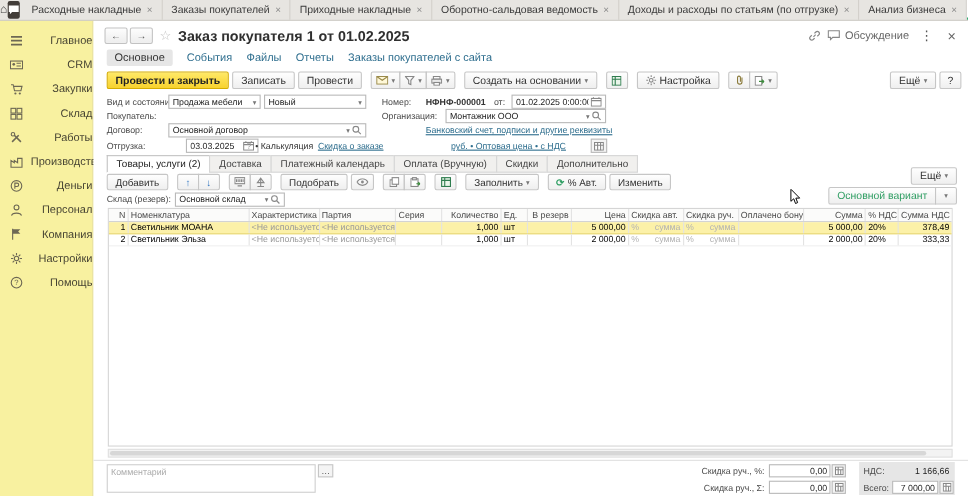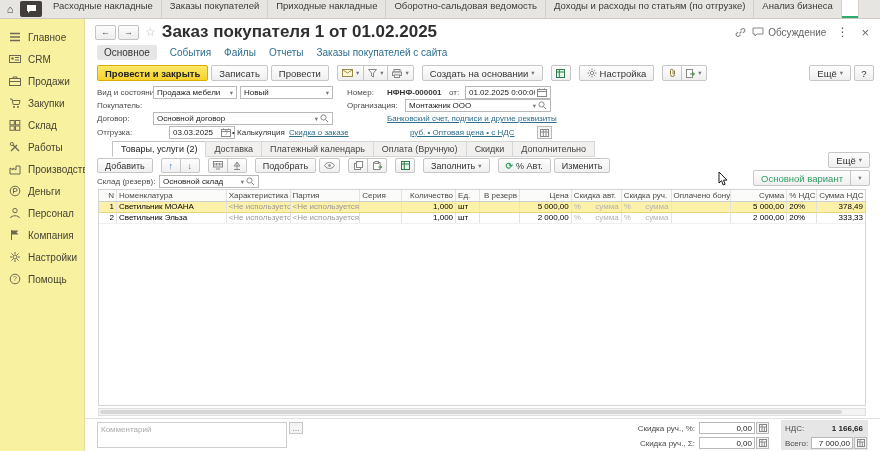--- a/index.html
+++ b/index.html
@@ -7,42 +7,42 @@
   body { font-family:"Liberation Sans", sans-serif; background:#fff; }
   .screen { position:relative; width:880px; height:451px; overflow:hidden; background:#fff; }
 
   
   .wtabs { position:absolute; left:0; top:0; width:880px; height:19px; background:#e7e5e1;
            border-bottom:1px solid #ccc9c4; display:flex; align-items:stretch; }
   .home-btn { width:20px; display:flex; align-items:center; justify-content:center; color:#3f3f3f; font-size:11px; }
   .msg-btn { width:22px; margin:1px 3px 1px 0; background:#423d39; border-radius:2px;
              display:flex; align-items:center; justify-content:center; }
   .wtab { display:flex; align-items:center; gap:5px; padding:0 8px; font-size:9.5px; color:#3a3a3a;
-          border-right:1px solid #d3d0cb; white-space:nowrap;flex-direction:column; }
+          border-right:1px solid #d3d0cb; white-space:nowrap; }
   .wtab .x { color:#8a8a8a; font-size:9px; }
   .wtab.active { background:#fff; box-shadow:inset 0 -2px 0 #2faa6e; }
 
   
   .sidebar { position:absolute; left:0; top:19px; width:85px; bottom:0; background:#f8f1a0;
              border-right:1px solid #e3dba2; padding-top:7px; }
-  .snav { display:flex; align-items:center; gap:7px; height:22px; padding-left:9px; cursor:default; }
+  .snav { display:flex; align-items:center; gap:7px; height:22px; padding-left:9px; cursor:default;justify-content:space-between; }
   .snav span.lbl { font-size:10px; color:#474433; }
   .sico { width:12px; height:12px; flex:0 0 12px; }
   .sico svg { display:block; }
 
   
   .main { position:absolute; left:85px; top:19px; right:0; bottom:0; background:#fff; }
 
   .dh { position:absolute; left:10px; top:4px; right:8px; height:18px; display:flex; align-items:center; gap:6px; }
   .navbtn { width:21px; height:15px; border:1px solid #c2c2c2; border-radius:2px;
             background:linear-gradient(#fdfdfd,#ededed); font-size:9px; color:#555;
             display:flex; align-items:center; justify-content:center; }
   .navbtn+.navbtn { margin-left:-4px; }
   .star { color:#c3c3c3; font-size:12px; }
-  .doctitle { font-size:17px; font-weight:bold; color:#2f2f2f; white-space:nowrap; }
+  .doctitle { font-size:13px; font-weight:bold; color:#2f2f2f; white-space:nowrap; }
   .dh .sp { flex:1; }
   .hicon { color:#666; display:flex; align-items:center; gap:4px; font-size:10px; }
   .kebab { font-size:12px; color:#555; padding:0 4px; }
   .wclose { font-size:13px; color:#666; padding:0 3px; }
 
   .nav-tabs { position:absolute; left:12px; top:26px; display:flex; align-items:center; gap:13px; font-size:10px; }
   .nav-pill { background:#e6e6e6; border-radius:2px; padding:2px 7px; color:#333; }
   .nav-lnk { color:#2e6e8e; }
 
   
@@ -70,21 +70,21 @@
   .lnk { position:absolute; top:2px; font-size:8px; color:#2e6e8e; text-decoration:underline; white-space:nowrap; }
   .plain { position:absolute; top:2px; font-size:8px; color:#333; white-space:nowrap; }
   .numv { font-weight:bold; }
   .qmark { position:absolute; top:2px; font-size:8px; color:#999; }
   .icbtn { position:absolute; height:13px; width:15px; border:1px solid #b9b9b9; background:#f4f4f4;
            display:flex; align-items:center; justify-content:center; }
 
   
   .stabs { position:absolute; left:12px; top:122px; display:flex; font-size:9px; }
   .stab { padding:2px 8px; border:1px solid #d6d6d6; background:#f1f0ee; color:#444; margin-left:-1px; white-space:nowrap; }
-  .stab.active { background:#fff; border-color:#c2c2c2; border-bottom-color:#fff; color:#222; margin-left:15px; }
+  .stab.active { background:#fff; border-color:#c2c2c2; border-bottom-color:#fff; color:#222; margin-left:0; }
 
   
   .ttb { position:absolute; left:12px; top:139px; display:flex; gap:3px; }
   .ttb .btn { height:15px; font-size:9px; }
   .arr { color:#2f74c0; font-weight:bold; font-size:9px; }
   .grn { color:#2f9e63; font-weight:bold; }
   .more-top { position:absolute; right:10px; top:133px; }
   .variant { position:absolute; right:10px; top:151px; display:flex; }
   .variant .btn { height:16px; color:#2f9e63; }
 
@@ -175,29 +175,20 @@
       </div>
     <div class="snav">
         <span class="sico">
           <svg width="12" height="12">
             <rect x="0.5" y="2.5" width="11" height="7" fill="none" stroke="#6d6854"></rect>
             <circle cx="3.5" cy="5.5" r="1.2" fill="#6d6854"></circle>
             <path d="M6 4.5h4M6 7h4" stroke="#6d6854"></path>
           </svg>
         </span>
         <span class="lbl">CRM</span>
-      </div>
-    <div class="snav">
-        <span class="sico">
-          <svg width="12" height="12">
-            <rect x="0.5" y="3.5" width="11" height="7" fill="none" stroke="#6d6854"></rect>
-            <path d="M4 3.5V2h4v1.5M0.5 6.5h11" stroke="#6d6854" fill="none"></path>
-          </svg>
-        </span>
-        <span class="lbl">Продажи</span>
       </div>
     <div class="snav">
         <span class="sico">
           <svg width="12" height="12">
             <path d="M1 2h2l1.2 5.5H10L11 3.5H3.5" fill="none" stroke="#6d6854"></path>
             <circle cx="5" cy="10" r="1" fill="#6d6854"></circle>
             <circle cx="9" cy="10" r="1" fill="#6d6854"></circle>
           </svg>
         </span>
         <span class="lbl">Закупки</span>
@@ -626,21 +617,21 @@
     <span class="flabel" style="left:530px; top:420px; width:80px; text-align:right">Скидка руч., Σ:</span>
     <div class="finp" style="left:614px; top:418px; width:56px">0,00</div>
     <div class="fcalc" style="left:671px; top:418px">
         <svg width="8" height="8">
           <rect x="0.5" y="0.5" width="7" height="7" fill="#fff" stroke="#888"></rect>
           <path d="M0.5 3h7M3 0.5v7M5.3 3v4.5" stroke="#888"></path>
         </svg>
       </div>
 
     <span class="flabel" style="left:700px; top:405px">НДС:</span>
-    <span class="fval" style="left:720px; top:405px; width:58px; font-weight:bold">1 166,66</span>
+    <span class="fval" style="left:720px; top:405px; width:58px; font-weight:normal">1 166,66</span>
 
     <span class="flabel" style="left:700px; top:420px">Всего:</span>
     <div class="finp" style="left:726px; top:418px; width:42px">7 000,00</div>
     <div class="fcalc" style="left:769px; top:418px">
         <svg width="8" height="8">
           <rect x="0.5" y="0.5" width="7" height="7" fill="#fff" stroke="#888"></rect>
           <path d="M0.5 3h7M3 0.5v7M5.3 3v4.5" stroke="#888"></path>
         </svg>
       </div>
 

